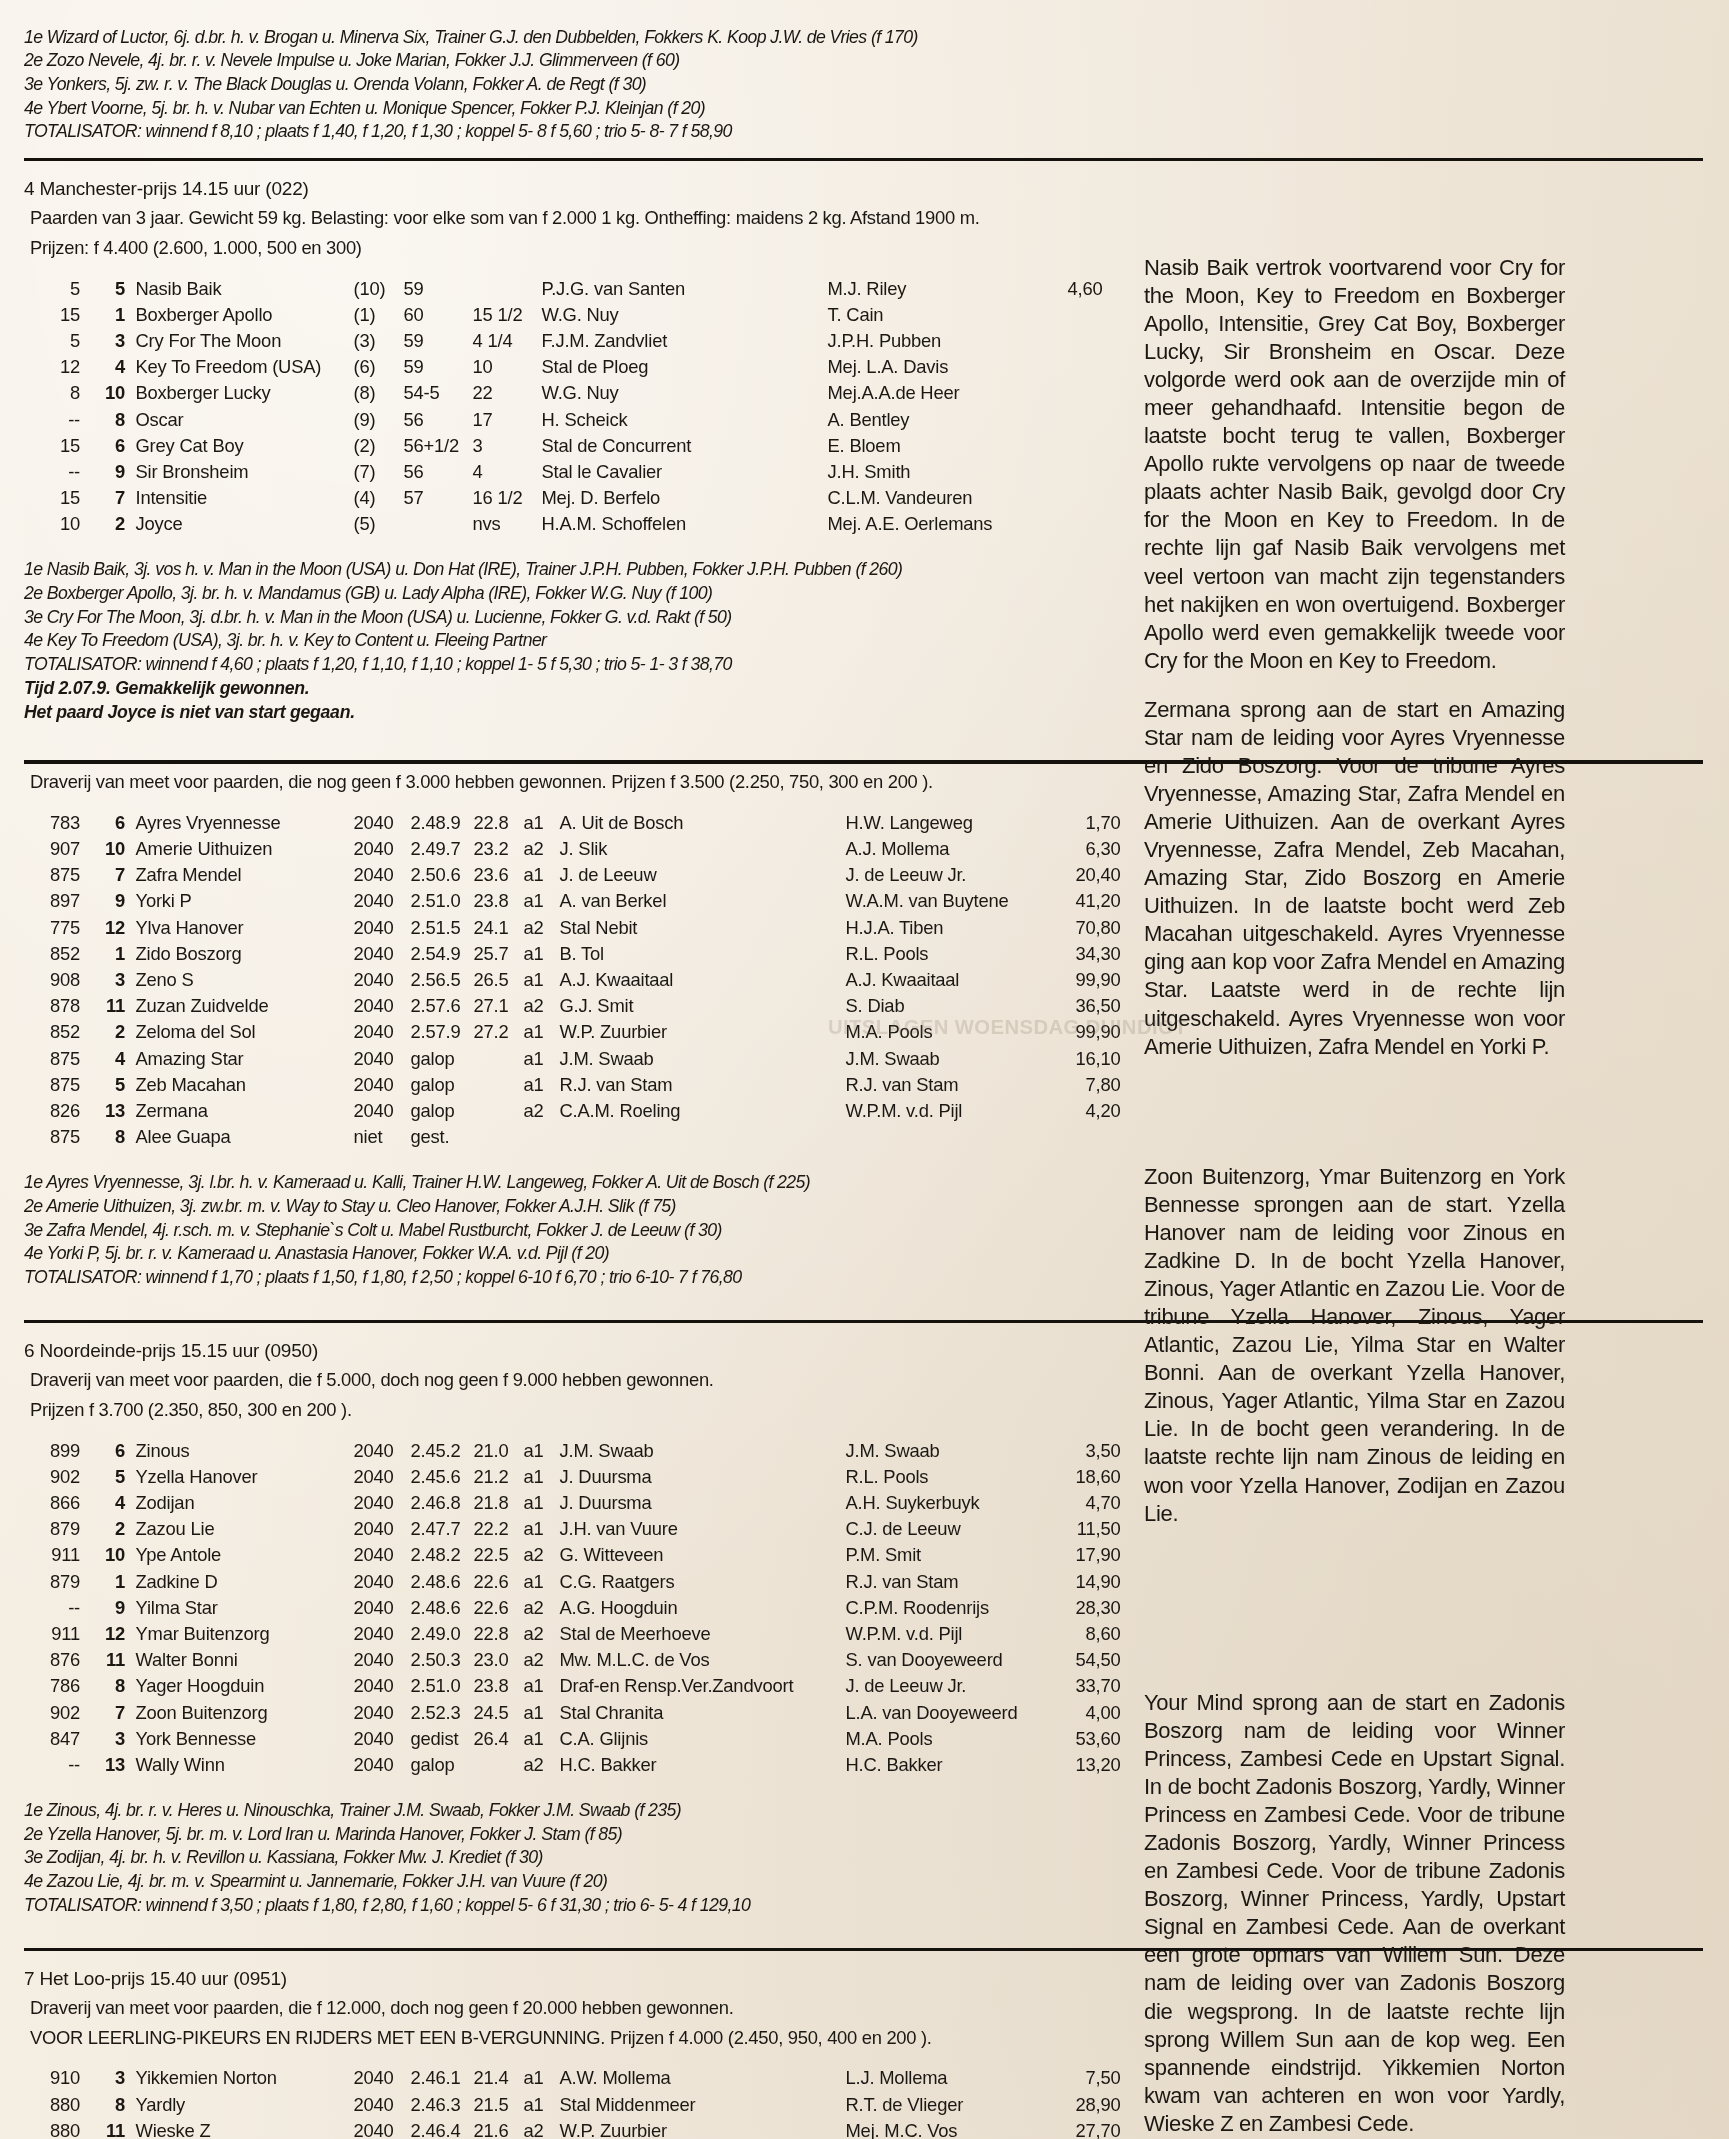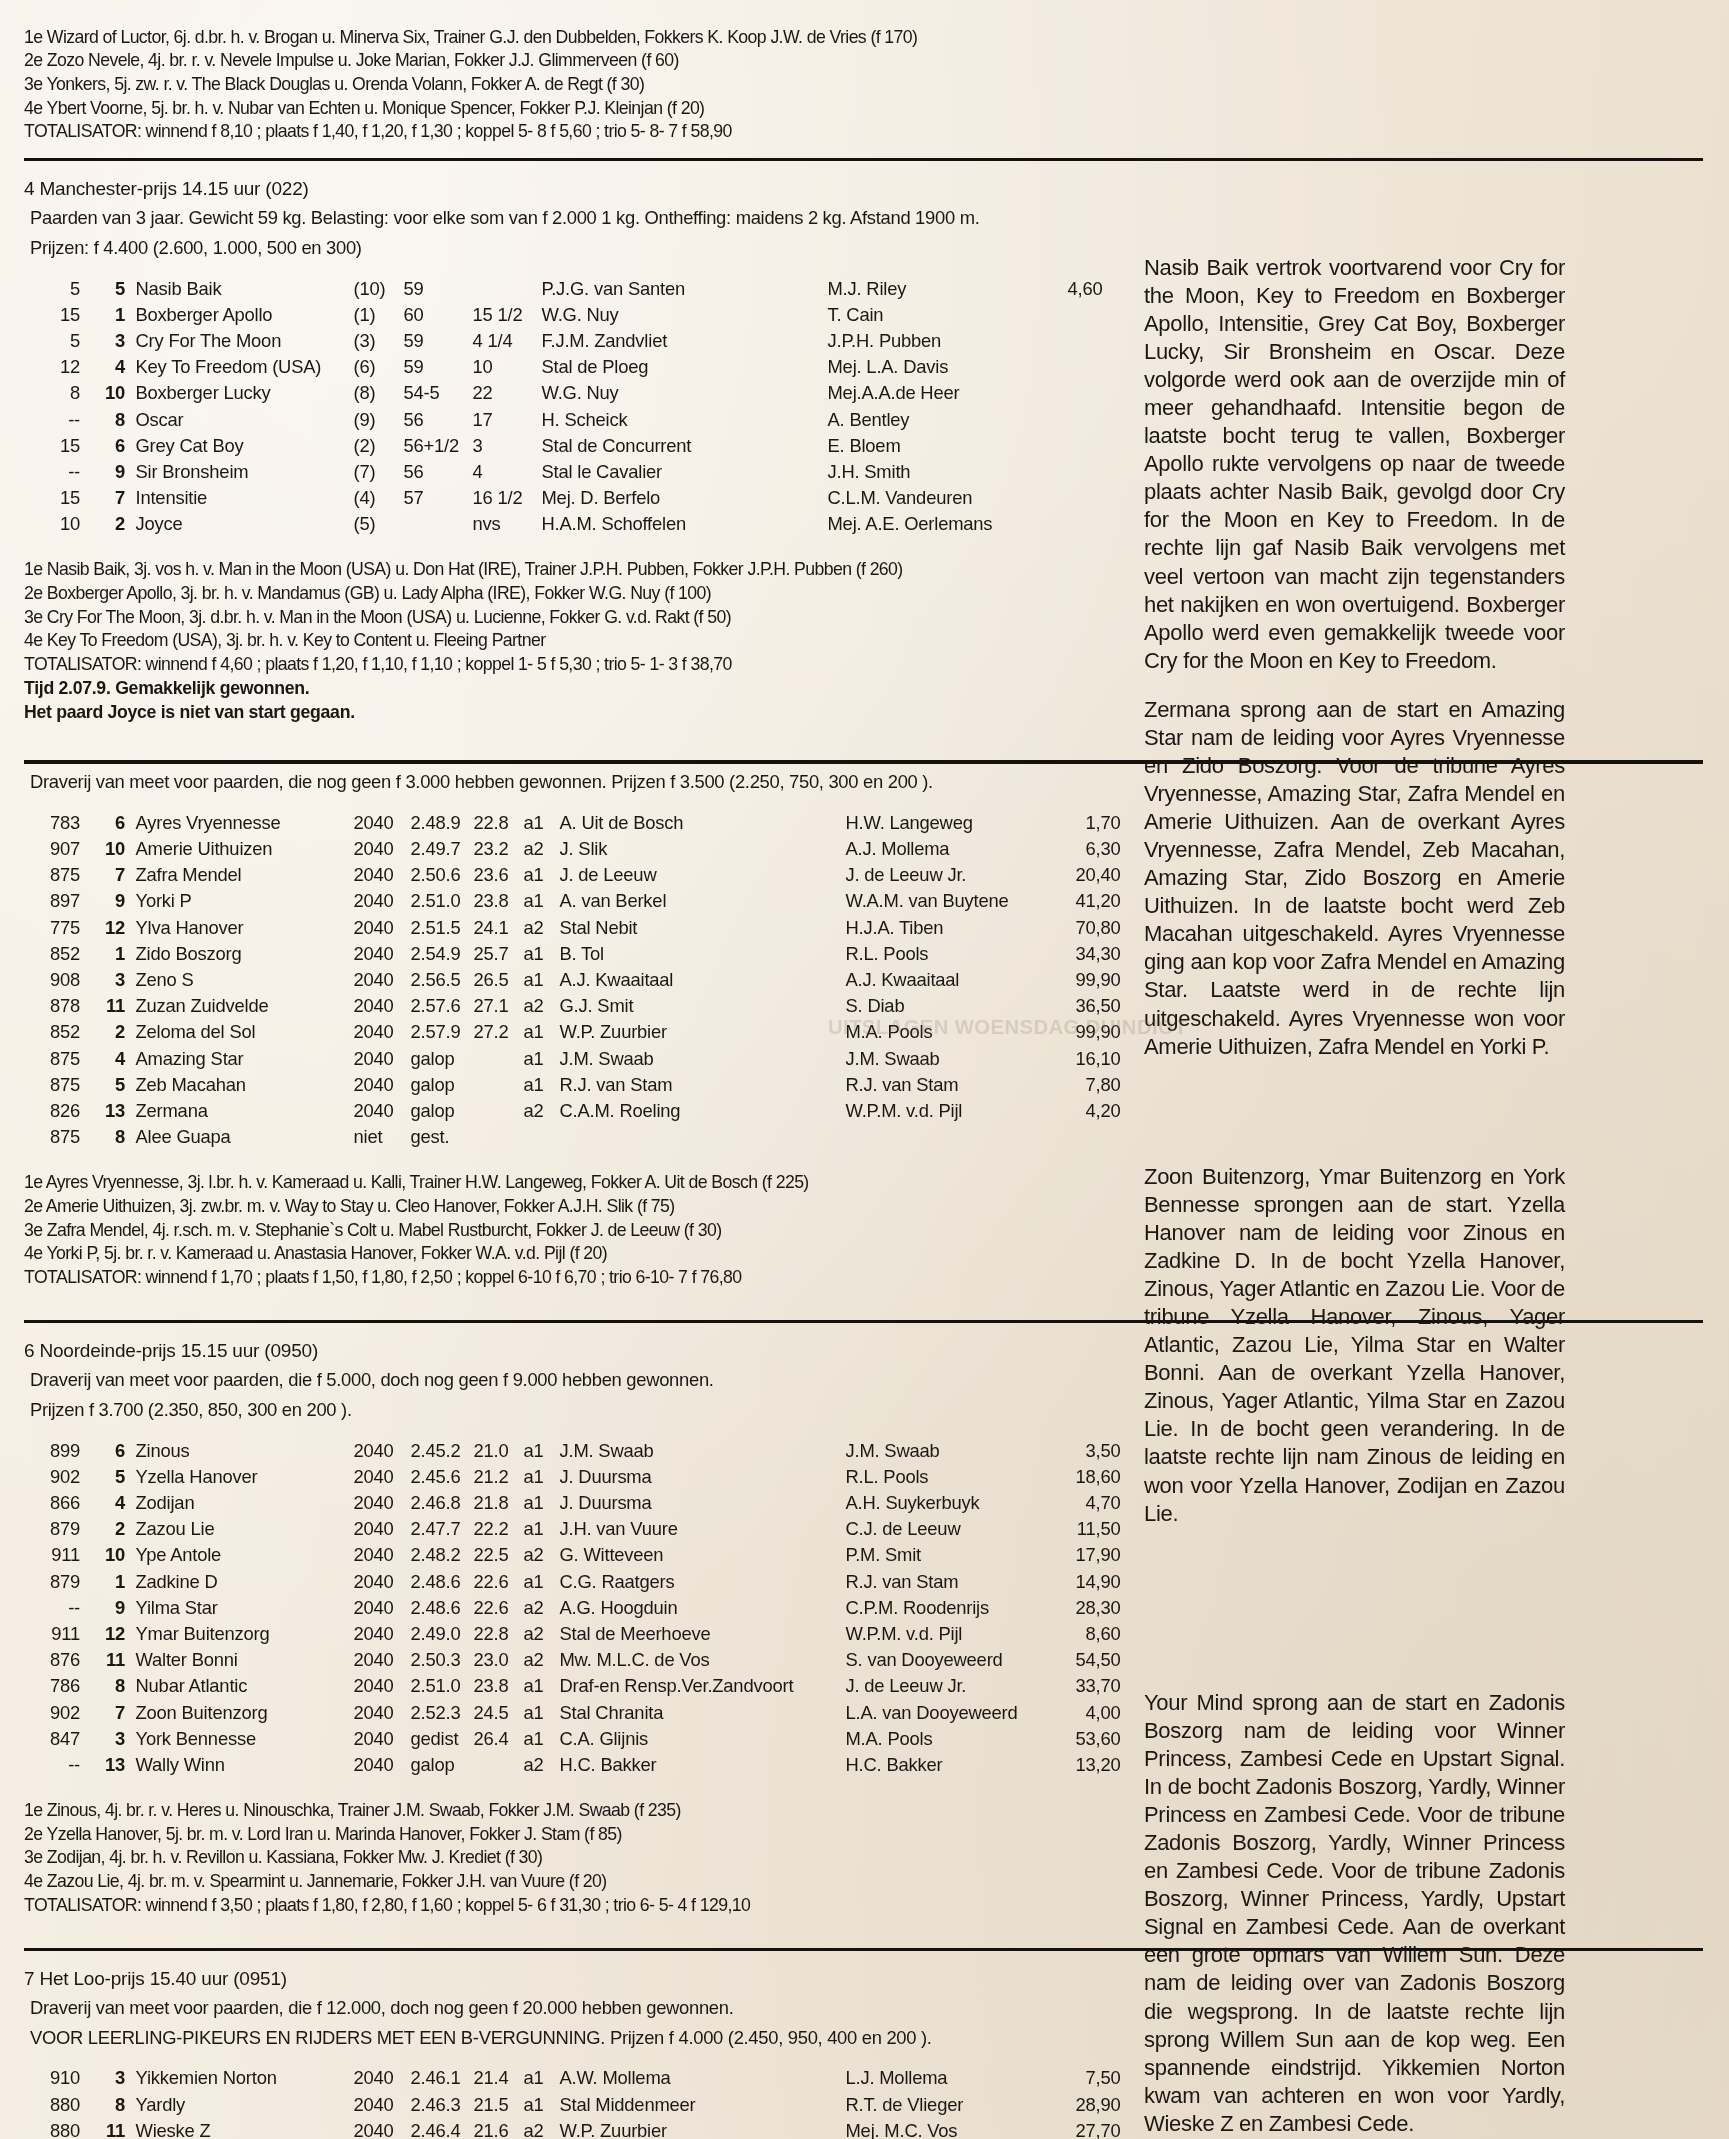--- a/index.html
+++ b/index.html
@@ -76,20 +76,21 @@
   .c-auto   { width: 36px;  text-align:left; }
   .c-driver { width: 286px; }
   .c-trainer{ width: 203px; }
   .c-odds   { width: 72px;  text-align:right; }
 
   .footnotes {
     margin-top: 19.6px;
     font-size: 17.7px;
     line-height: 1.34;
     letter-spacing: -0.6px;
+    font-style: italic;
   }
   .footnotes div { white-space: nowrap; }
   .fn-bold { font-weight: 700; letter-spacing:-0.3px; }
 
   
   .commentary {
     position: absolute;
     width: 421px;
     font-size: 22px;
     line-height: 1.275;
@@ -551,21 +552,21 @@
           <td class="c-time">2.50.3</td>
           <td class="c-km">23.0</td>
           <td class="c-auto">a2</td>
           <td class="c-driver">Mw. M.L.C. de Vos</td>
           <td class="c-trainer">S. van Dooyeweerd</td>
           <td class="c-odds">54,50</td>
         </tr>
         <tr>
           <td class="c-form">786</td>
           <td class="c-num">8</td>
-          <td class="c-horse">Nubar Atlantic</td>
+          <td class="c-horse">Yager Hoogduin</td>
           <td class="c-dist">2040</td>
           <td class="c-time">2.51.0</td>
           <td class="c-km">23.8</td>
           <td class="c-auto">a1</td>
           <td class="c-driver">Draf-en Rensp.Ver.Zandvoort</td>
           <td class="c-trainer">J. de Leeuw Jr.</td>
           <td class="c-odds">33,70</td>
         </tr>
         <tr>
           <td class="c-form">902</td>

